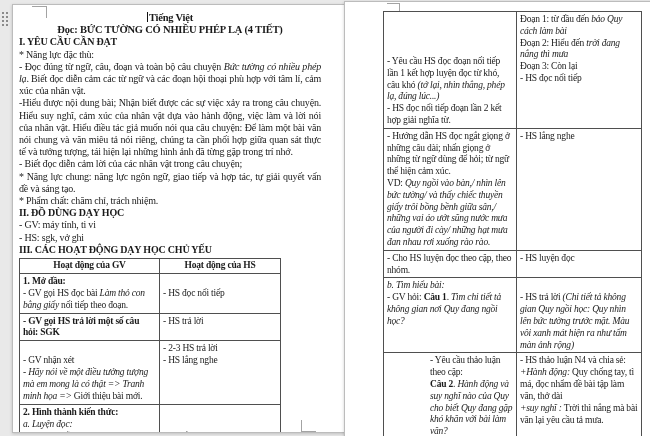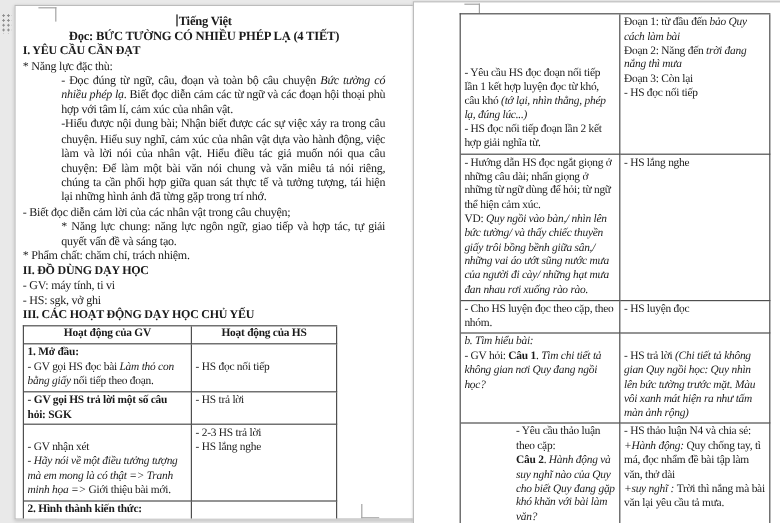--- a/index.html
+++ b/index.html
@@ -32,21 +32,21 @@
   .crop-bl{border-bottom-width:1px;border-right-width:1px;}
   .crop-br{border-bottom-width:1px;border-left-width:1px;}
 
   .content-left{
     position:relative;margin:7px 9px 0 6px;width:302px;
     font-size:10px;line-height:12.2px;letter-spacing:-0.2px;
   }
   .line{min-height:12px;}
   .center{text-align:center;}
   .bold{font-weight:bold;}
-  .just{text-align:justify;margin-left:32px;}
+  .just{text-align:justify;}
   .title{font-size:10.5px;}
   span.b{font-weight:bold;}
   span.i{font-style:italic;}
 
   .caret{
     display:inline-block;width:1px;height:10px;background:#111;
     margin-right:1px;vertical-align:-1px;
   }
 
   
@@ -132,21 +132,21 @@
 
   <div class="page page-right">
     <div class="crop crop-tl" style="left:42px;top:1px;width:12px;height:9px;"></div>
     <div class="tbl tbl-right" id="tblRight">
         <div class="td" style="min-height: 101px; padding-top: 44px;">
           <div class="line"><span>- Yêu cầu HS đọc đoạn nối tiếp lần 1 kết hợp luyện đọc từ khó, câu khó </span><span class="i">(tớ lại, nhìn thẳng, phép lạ, đúng lúc...)</span></div>
           <div class="line"><span>- HS đọc nối tiếp đoạn lần 2 kết hợp giải nghĩa từ.</span></div>
         </div>
         <div class="td" style="min-height: 101px;">
           <div class="line"><span>Đoạn 1: từ đầu đến </span><span class="i">bảo Quy cách làm bài</span></div>
-          <div class="line"><span>Đoạn 2: Năng đến </span><span class="i">trời đang nắng thì mưa</span></div>
+          <div class="line"><span>Đoạn 2: Hiểu đến </span><span class="i">trời đang nắng thì mưa</span></div>
           <div class="line"><span>Đoạn 3: Còn lại</span></div>
           <div class="line"><span>- HS đọc nối tiếp</span></div>
         </div>
         <div class="td" style="min-height: 114px;">
           <div class="line"><span>- Hướng dẫn HS đọc ngắt giọng ở những câu dài; nhấn giọng ở những từ ngữ dùng để hỏi; từ ngữ thể hiện cảm xúc.</span></div>
           <div class="line"><span>VD: </span><span class="i">Quy ngồi vào bàn,/ nhìn lên bức tường/ và thấy chiếc thuyền giấy trôi bồng bềnh giữa sân,/ những vai áo ướt sũng nước mưa của người đi cày/ những hạt mưa đan nhau rơi xuống rào rào.</span></div>
         </div>
         <div class="td" style="min-height: 114px;">
           <div class="line"><span>- HS lắng nghe</span></div>
         </div>

